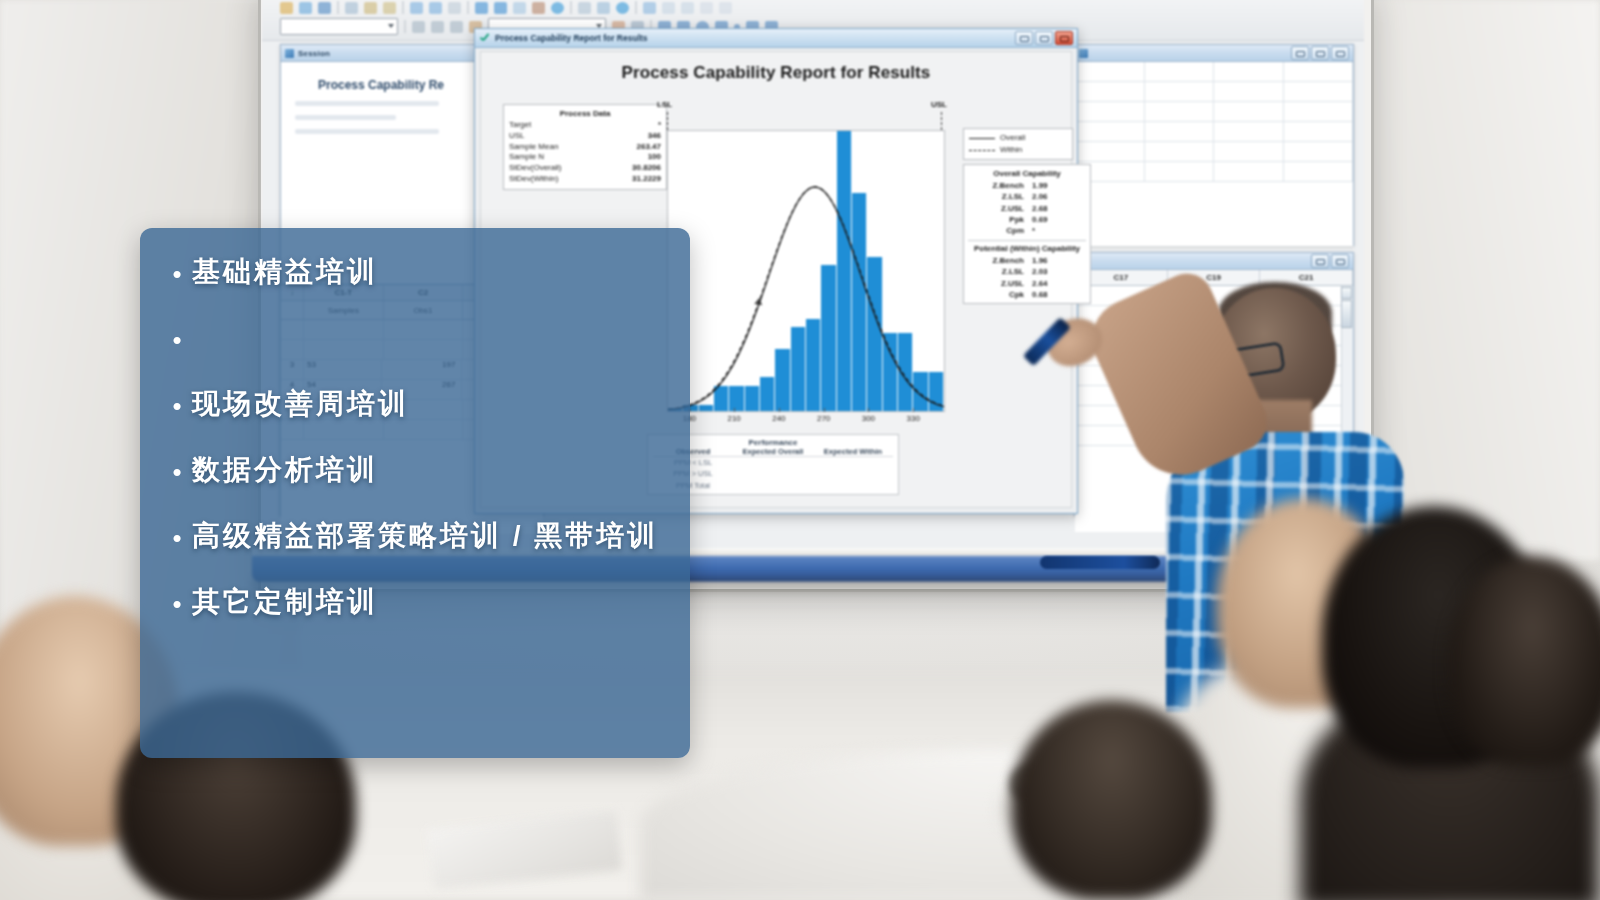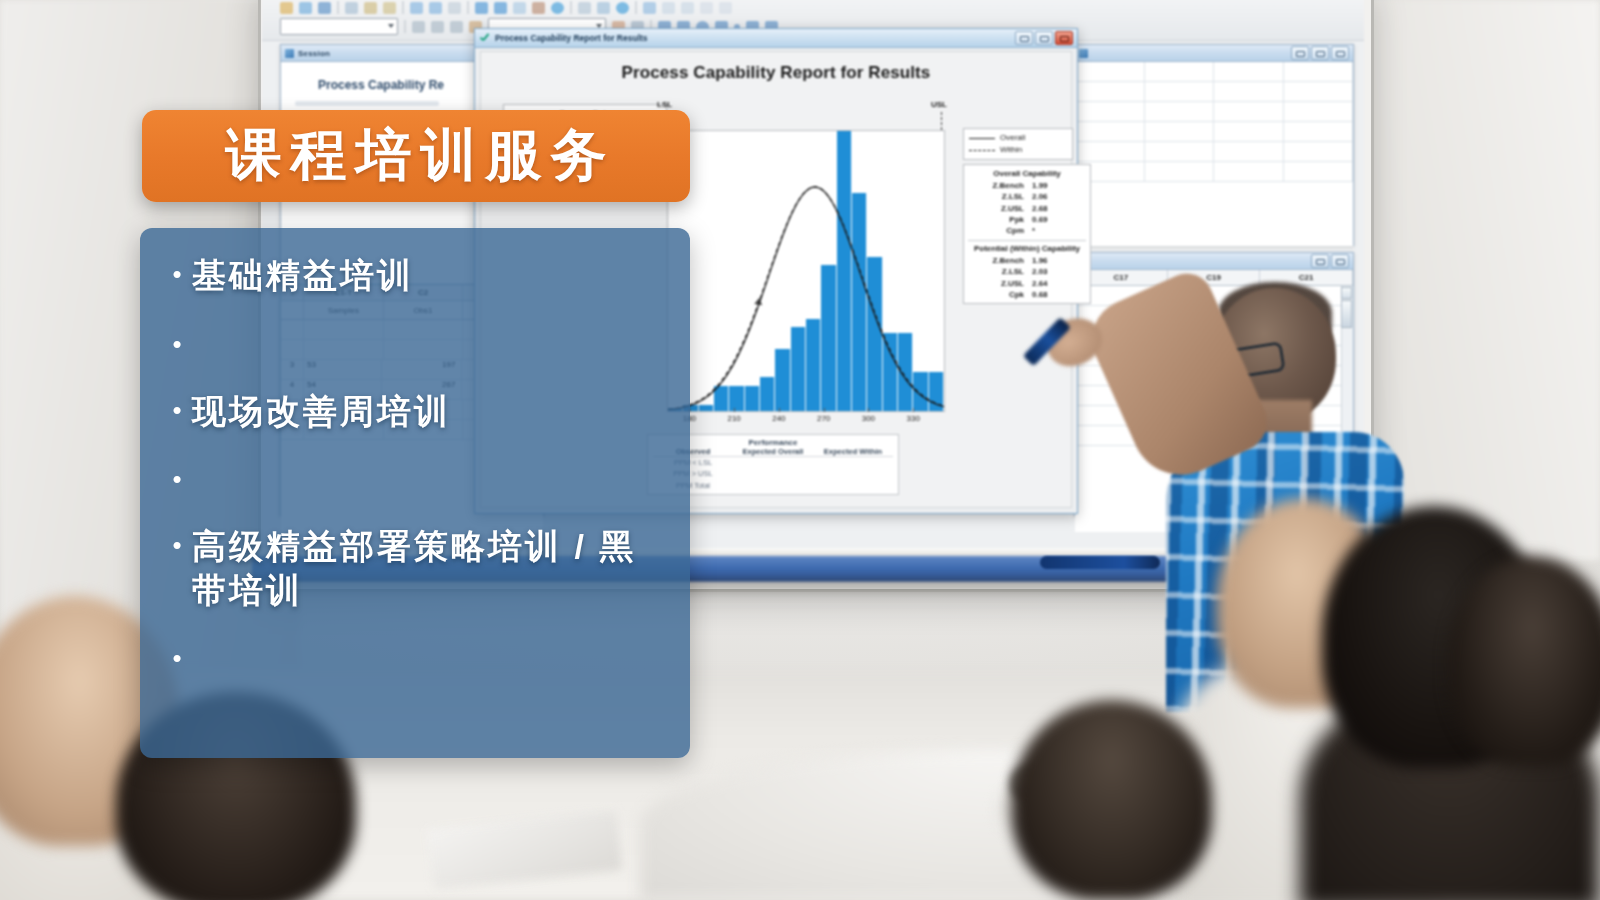--- a/index.html
+++ b/index.html
@@ -245,21 +245,21 @@
        letter-spacing:9px;text-indent:9px;
        text-shadow:0 2px 4px rgba(120,50,10,.45);}
 
   .list-card{position:absolute;left:140px;top:228px;width:550px;height:530px;
        background:rgba(58,103,148,.80);border-radius:12px;
        box-shadow:0 8px 26px rgba(0,0,0,.26);
        padding:26px 22px 0 22px;box-sizing:border-box;}
   .li{display:flex;align-items:flex-start;margin-bottom:26px;}
   .li .dot{color:#ffffff;font-size:26px;line-height:40px;width:30px;
        text-align:center;flex:0 0 30px;}
-  .li .txt{color:#ffffff;font-size:34px;font-weight:bold;line-height:1.28;
+  .li .txt{color:#ffffff;font-size:28px;font-weight:bold;line-height:1.28;
        letter-spacing:3px;text-shadow:0 2px 5px rgba(12,38,64,.55);}
 </style>
 </head>
 <body>
 
 <div id="stage">
 
   <div class="room">
     <div class="wall-left"></div>
     <div class="wall-right"></div>
@@ -709,41 +709,40 @@
   <div class="aud-1-body"></div>
   <div class="aud aud-1"></div>
   <div class="aud-2-body"></div>
   <div class="aud aud-2"></div>
   <div class="aud aud-3"></div>
   <div class="aud aud-4"></div>
   <div class="aud-5-body"></div>
   <div class="aud aud-5"></div>
   <div class="aud aud-6"></div>
 
-  <div class="banner">
-    <h1>课程培训服务</h1>
-  </div>
 
   <div class="list-card">
     <div class="li">
       <span class="dot">•</span>
       <span class="txt">基础精益培训</span>
     </div>
     <div class="li">
       <span class="dot">•</span>
     </div>
     <div class="li">
       <span class="dot">•</span>
       <span class="txt">现场改善周培训</span>
     </div>
     <div class="li">
       <span class="dot">•</span>
+      <span class="txt">数据分析培训</span>
     </div>
     <div class="li">
       <span class="dot">•</span>
       <span class="txt">高级精益部署策略培训 / 黑带培训</span>
     </div>
     <div class="li">
       <span class="dot">•</span>
+      <span class="txt">其它定制培训</span>
     </div>
   </div>
 
 </div>
 
 </body></html>

